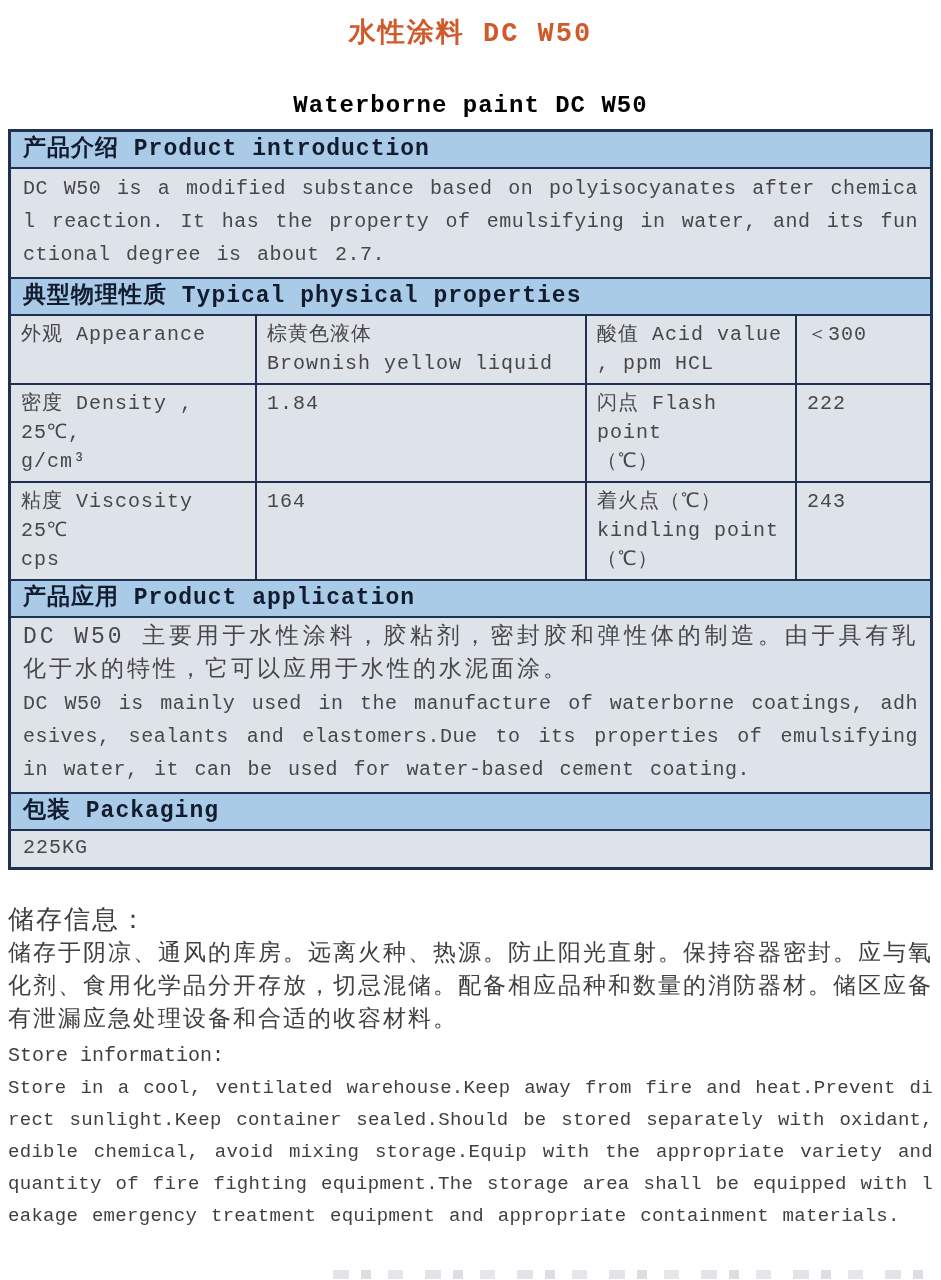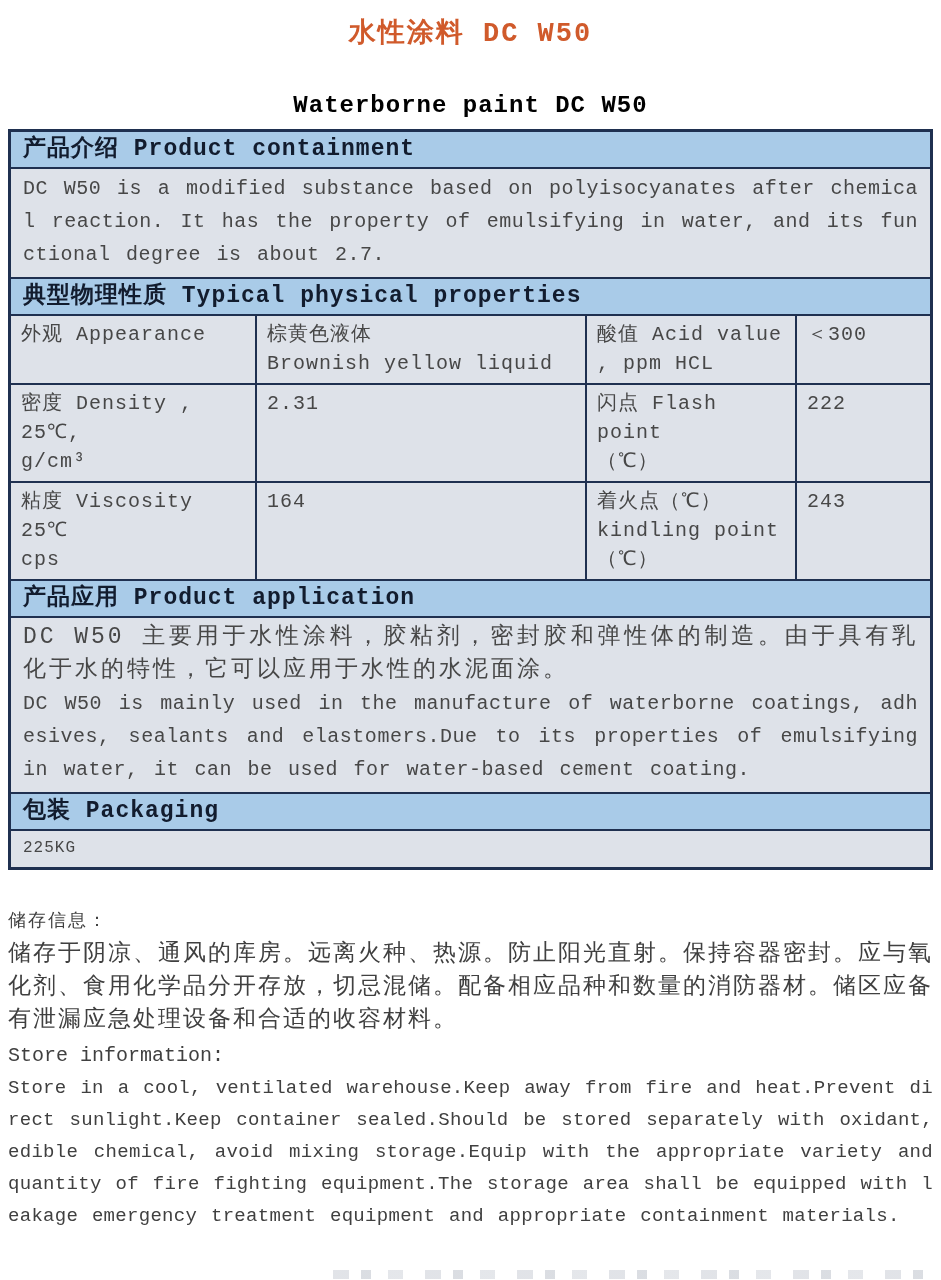--- a/index.html
+++ b/index.html
@@ -56,25 +56,25 @@
     color:#474747;
   }
   table.props tr td:first-child { border-left:none; }
   table.props tr td:last-child  { border-right:none; }
   table.props tr:first-child td { border-top:none; }
   table.props tr:last-child td  { border-bottom:none; }
   .ml { white-space:pre-line; }
 
   .packaging-row {
     padding:2px 12px 4px 12px;
-    font-size:16px; line-height:30px; letter-spacing:1px; color:#474747;
+    font-size:20px; line-height:30px; letter-spacing:1px; color:#474747;
   }
 
   .storage { margin:34px 8px 0 8px; color:#404040; }
-  .storage-title-cn { font-size:18px; letter-spacing:2px; line-height:34px;margin-top:12px; }
+  .storage-title-cn { font-size:26px; letter-spacing:2px; line-height:34px;margin-top:12px; }
   .storage-body-cn {
     font-size:23px; letter-spacing:2px; line-height:33px;
     text-align:justify; word-break:break-all;
   }
   .storage-title-en { font-size:20px; line-height:33px; margin-top:2px; }
   .storage-body-en {
     font-size:19px; word-spacing:2px; letter-spacing:0.3px; line-height:32px;
     text-align:justify; word-break:break-all;
   }
 
@@ -90,21 +90,21 @@
 </head>
 <body>
 
 <div class="page">
 
   <div class="page-title">水性涂料 DC W50</div>
   <div class="page-subtitle">Waterborne paint DC W50</div>
 
   <div class="sheet">
 
-    <div class="sec-header">产品介绍 Product containment</div>
+    <div class="sec-header">产品介绍 Product introduction</div>
     <div class="tblock">
       <div class="para-en">DC W50 is a modified substance based on polyisocyanates after chemical reaction. It has the property of emulsifying in water, and its functional degree is about 2.7.</div>
     </div>
 
     <div class="sec-header">典型物理性质 Typical physical properties</div>
     <table class="props">
       <colgroup>
         <col style="width:245px">
           <col style="width:330px">
           <col style="width:210px">
@@ -115,21 +115,21 @@
         <td class="ml">外观 Appearance</td>
         <td class="ml">棕黄色液体
 Brownish yellow liquid</td>
         <td class="ml">酸值 Acid value
 , ppm HCL</td>
         <td class="ml">＜300</td>
       </tr>
       <tr>
         <td class="ml">密度 Density , 25℃,
 g/cm³</td>
-        <td class="ml">2.31</td>
+        <td class="ml">1.84</td>
         <td class="ml">闪点 Flash point
 （℃）</td>
         <td class="ml">222</td>
       </tr>
       <tr>
         <td class="ml">粘度 Viscosity  25℃
 cps</td>
         <td class="ml">164</td>
         <td class="ml">着火点（℃）
 kindling point

